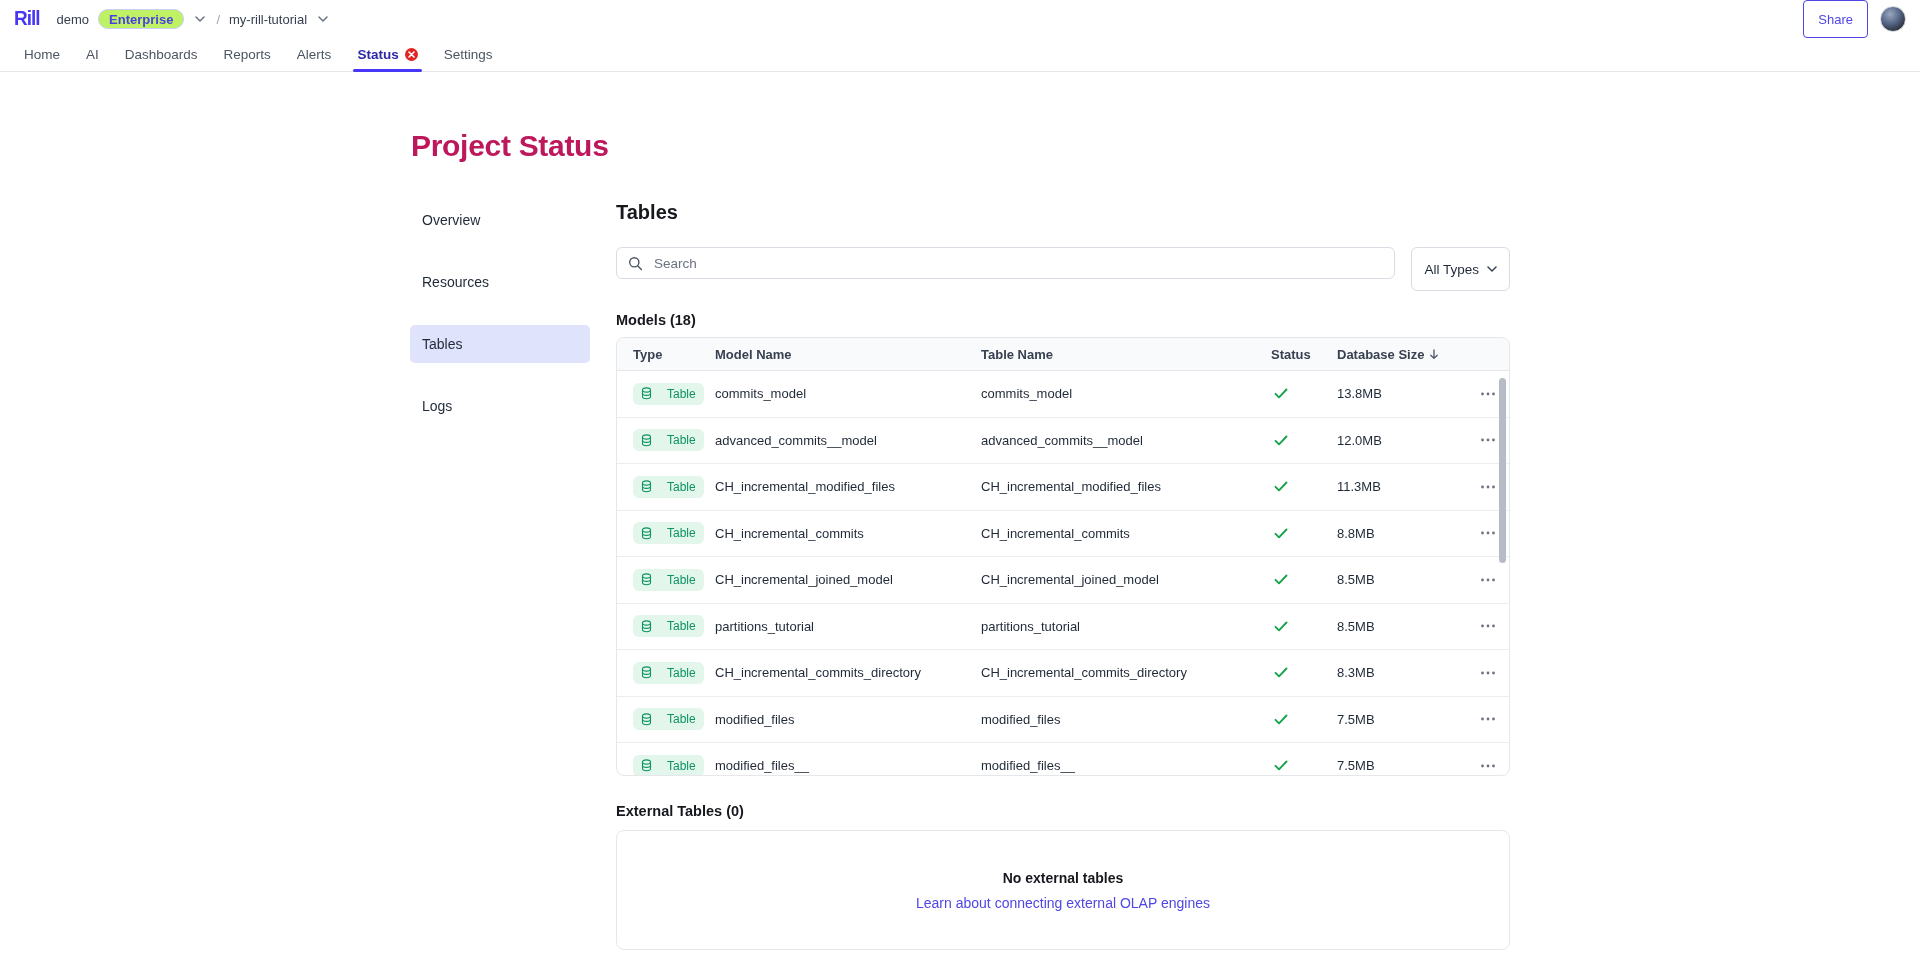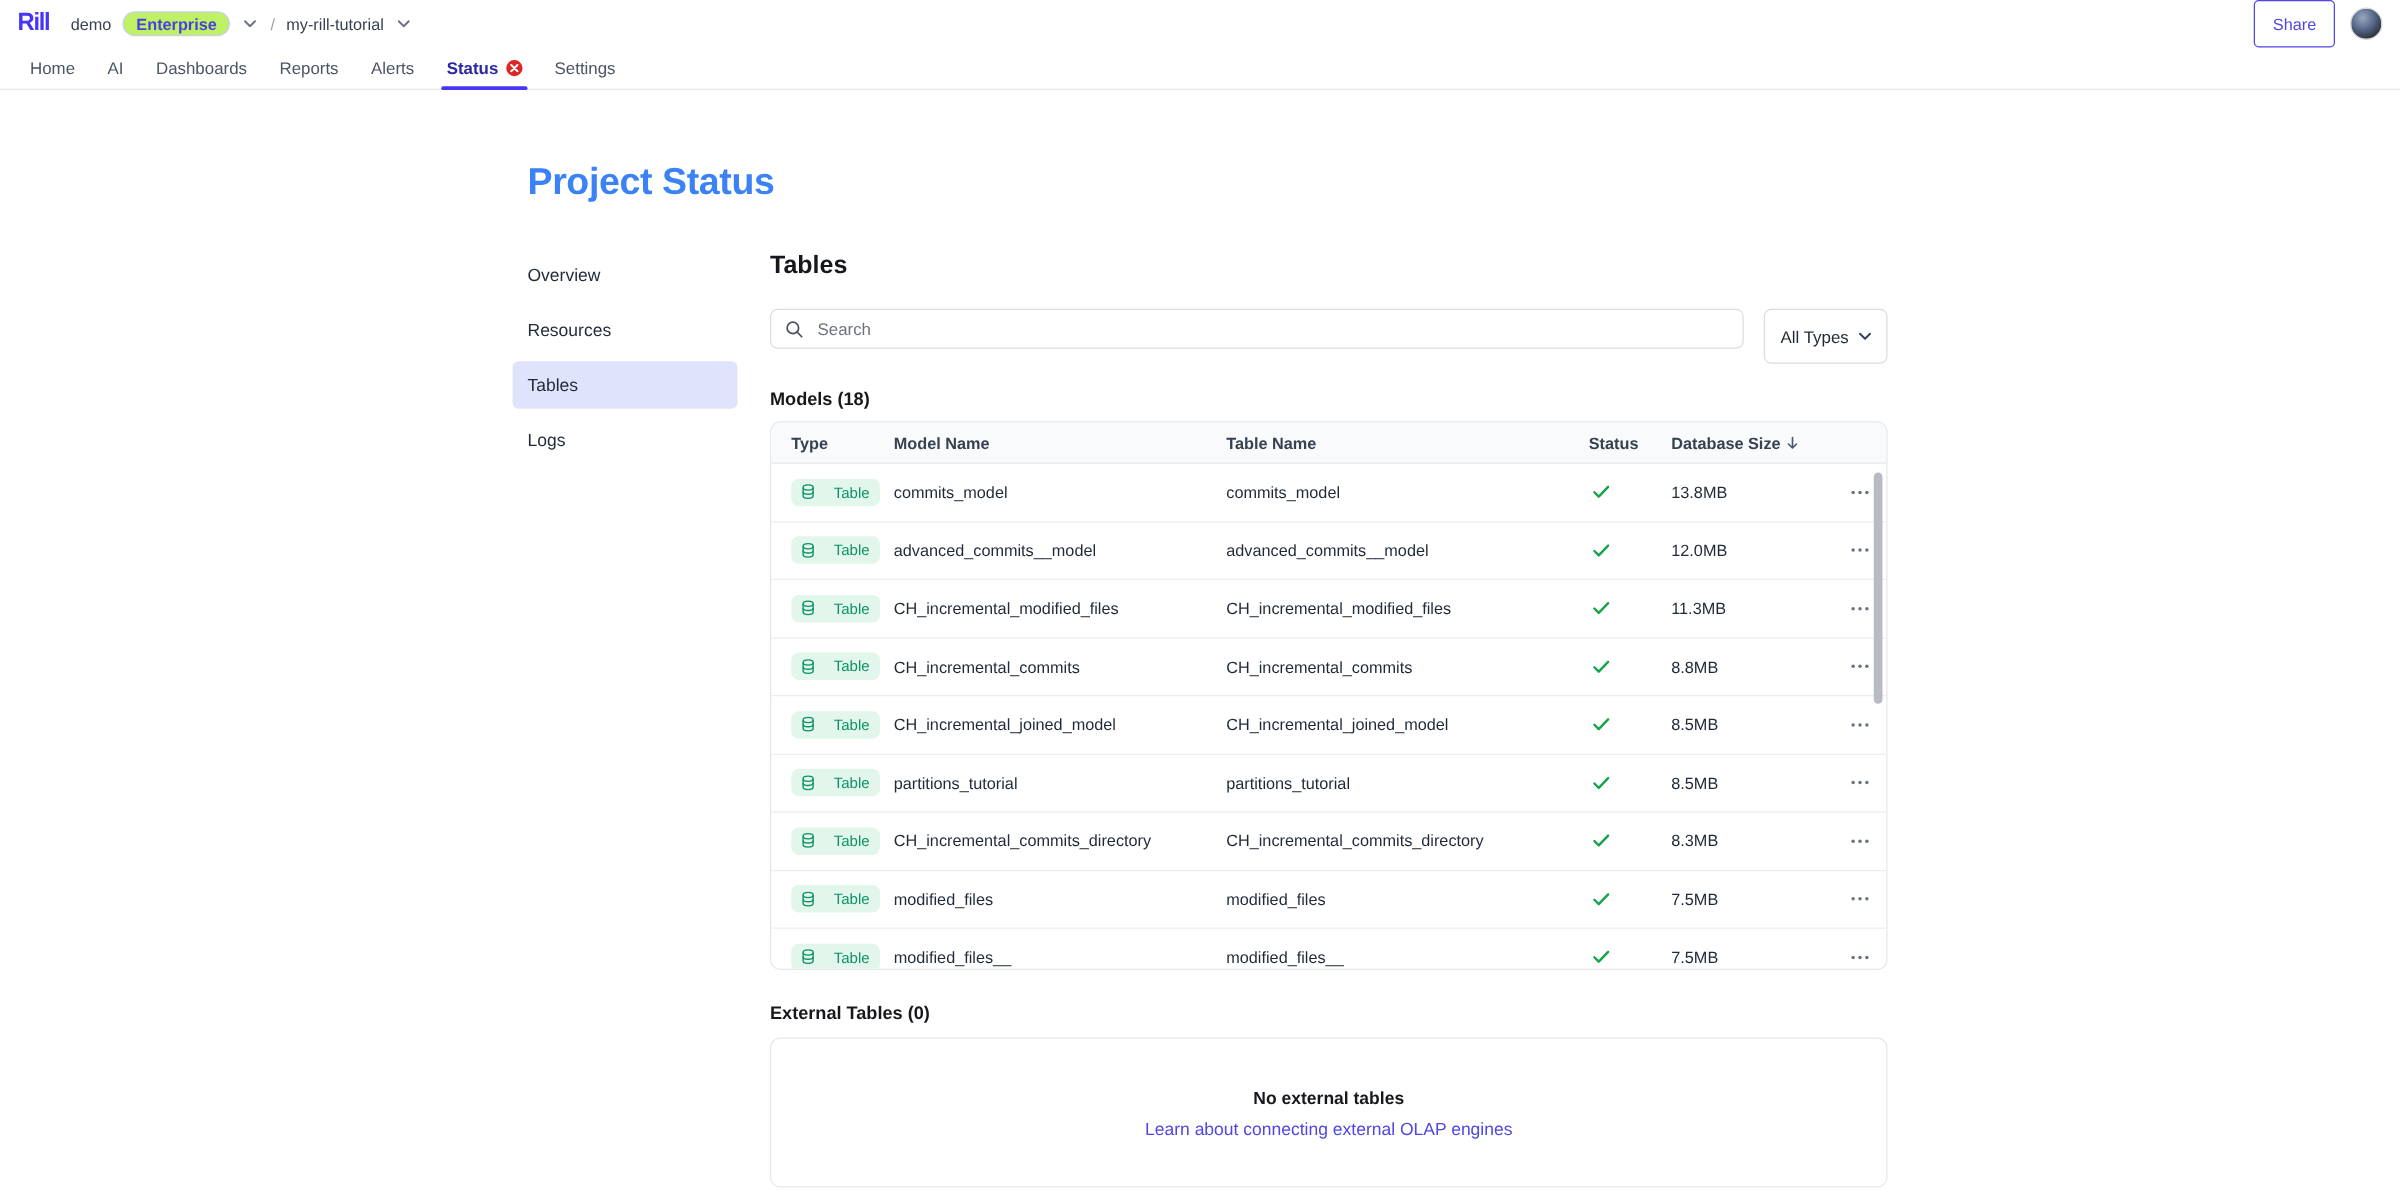--- a/index.html
+++ b/index.html
@@ -72,25 +72,25 @@
     height: 3px; background: var(--brand); border-radius: 2px;
   }
   .tab-error {
     width: 13px; height: 13px; border-radius: 50%;
     background: var(--error-red);
     display: inline-flex; align-items: center; justify-content: center;
   }
 
   
   .container { width: 1100px; margin: 0 auto; padding: 57px 0 30px; }
-  h1.page-title { font-size: 30px; font-weight: 700; margin: 0 12px 38px; letter-spacing: -0.3px; color: #3b82f6; }
+  h1.page-title { font-size: 30px; font-weight: 700; margin: 0 1px 38px; letter-spacing: -0.3px; color: #be185d; }
   .content-row { display: flex; gap: 26px; align-items: flex-start; }
 
   
-  .side-nav { width: 180px; flex: none; display: flex; flex-direction: column; gap: 6px; }
+  .side-nav { width: 180px; flex: none; display: flex; flex-direction: column; gap: 24px; }
   .side-item {
     padding: 10px 12px; border-radius: 5px; font-size: 14px;
     color: #1F2937; cursor: pointer; line-height: 18px;
   }
   .side-item.selected { background: var(--selected-bg); }
 
   
   .main-panel { flex: 1; min-width: 0; }
   h2.section-heading { font-size: 20px; font-weight: 600; margin: 0 0 24px; line-height: 22px; color: #16181D; }
 

